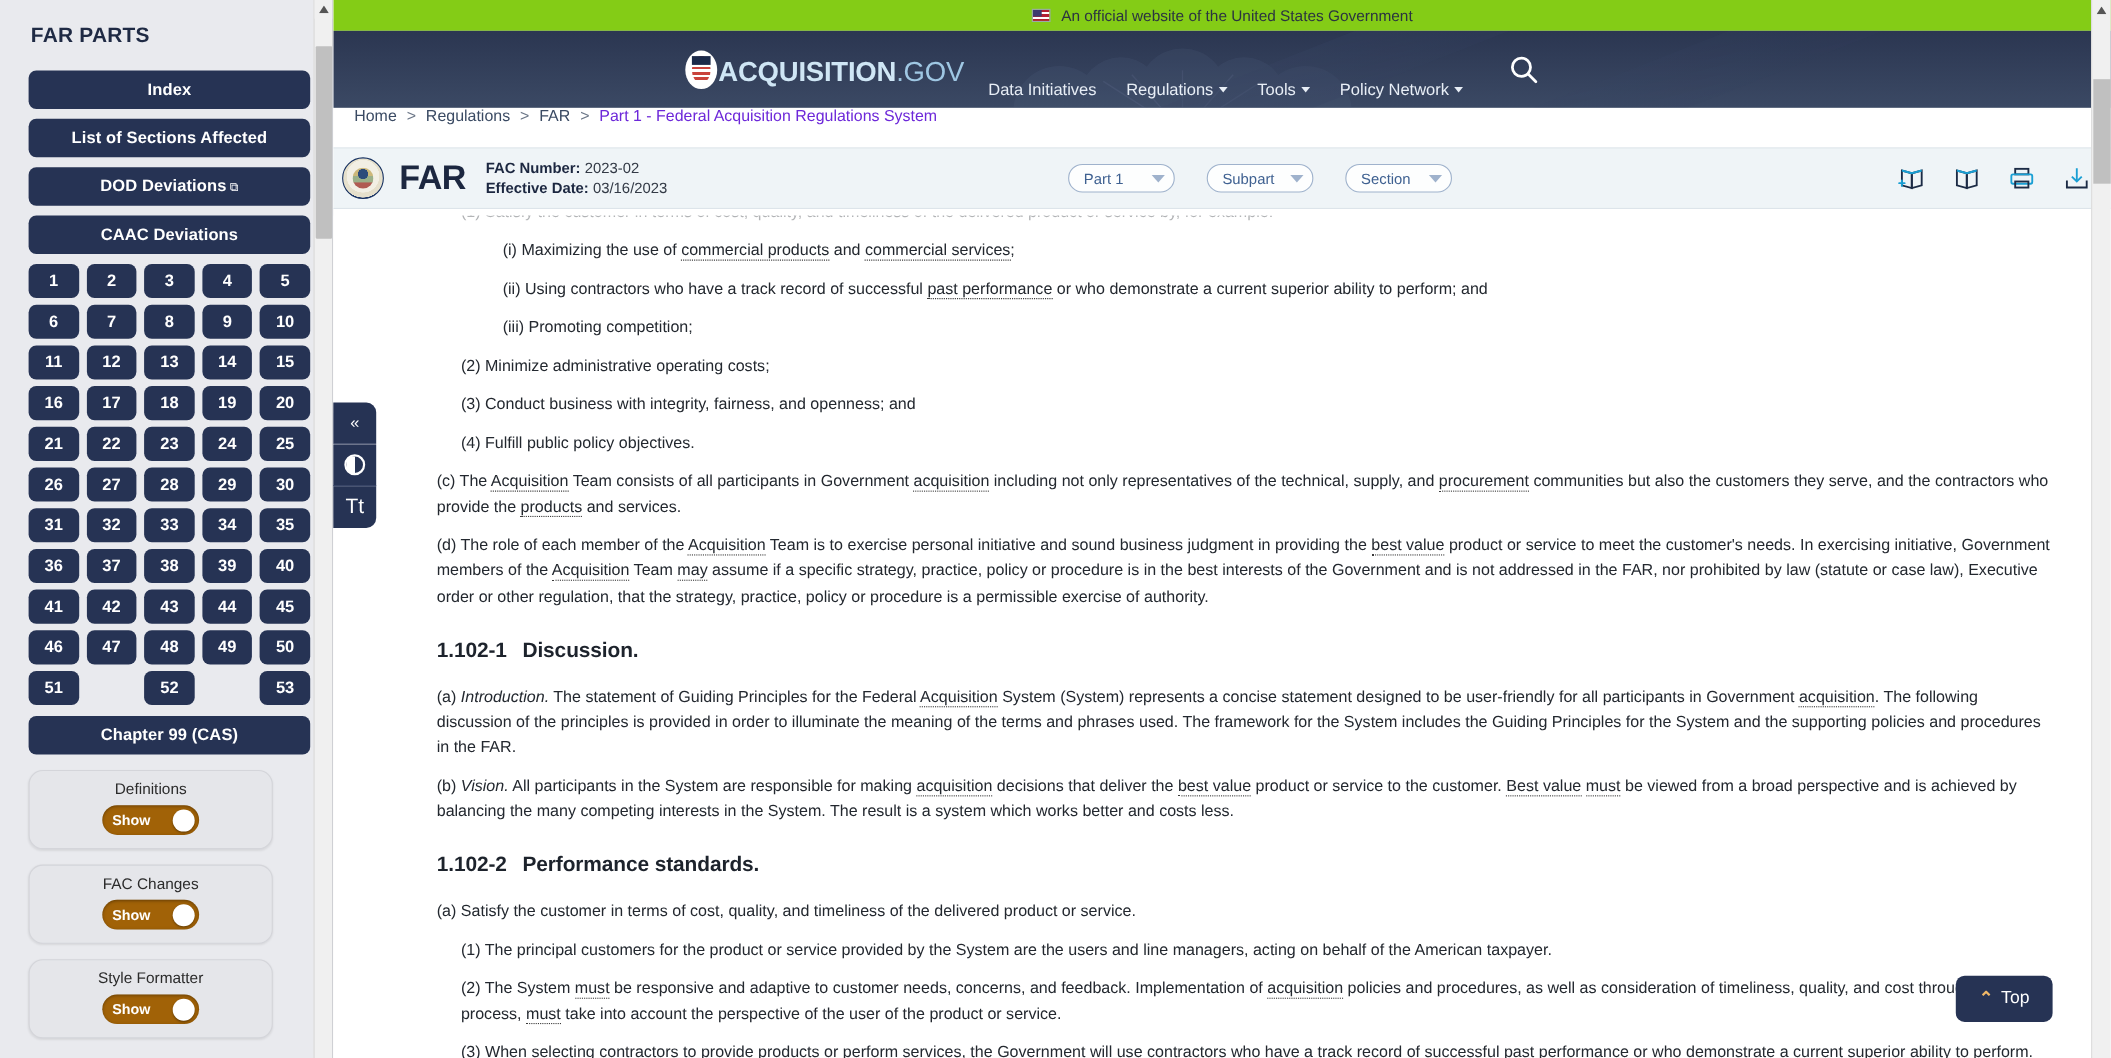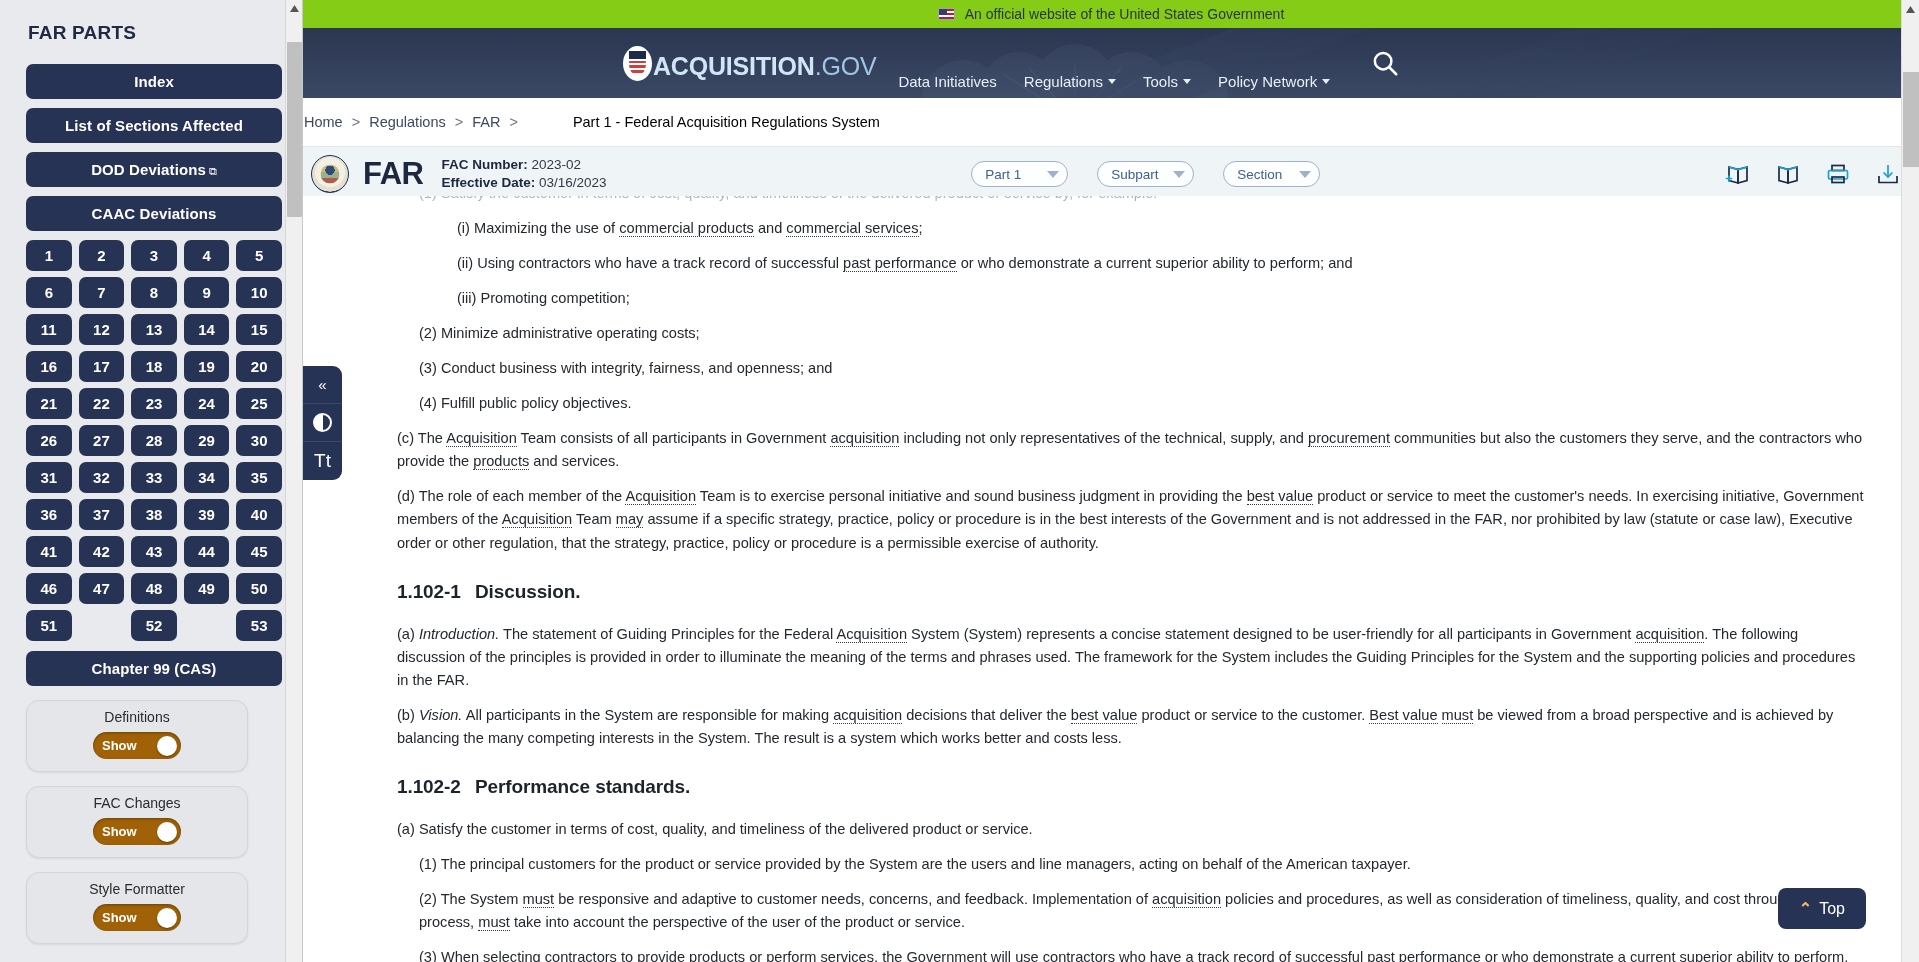--- a/index.html
+++ b/index.html
@@ -152,26 +152,26 @@
     border-right:4.5px solid transparent; border-top:5px solid #e8eef6;
     display:inline-block;
   }
   .search-btn {
     margin-left:40px; position:relative; z-index:2; cursor:pointer;
     display:flex; align-items:center;
   }
 
   
   .crumbs {
-    height:48px; display:flex; align-items:center; gap:9px;
-    padding-left:1px; background:#ffffff; font-size:14.5px;
+    height:36px; display:flex; align-items:flex-start; gap:9px;
+    padding-left:19px; background:#ffffff; font-size:14.5px;
   }
   .crumbs a { color:#3a4a63; text-decoration:none; cursor:pointer; }
   .crumbs .sep { color:#6b7687; }
-  .crumbs .cur { color:#000000;margin-left:46px; }
+  .crumbs .cur { color:#6d28d9; }
 
   
   .far-bar {
     height:56px; background:#eff4f7; border-top:1px solid #e0e7ec;
     border-bottom:1px solid #dde4ea;
     display:flex; align-items:center; padding:0 18px 0 8px; gap:14px;
   }
   .far-seal {
     width:38px; height:38px; border-radius:50%;
     background:radial-gradient(circle at 50% 45%, #f2efe4 0 55%, #e6e0cc 56% 72%, #1f3a6e 73% 100%);

